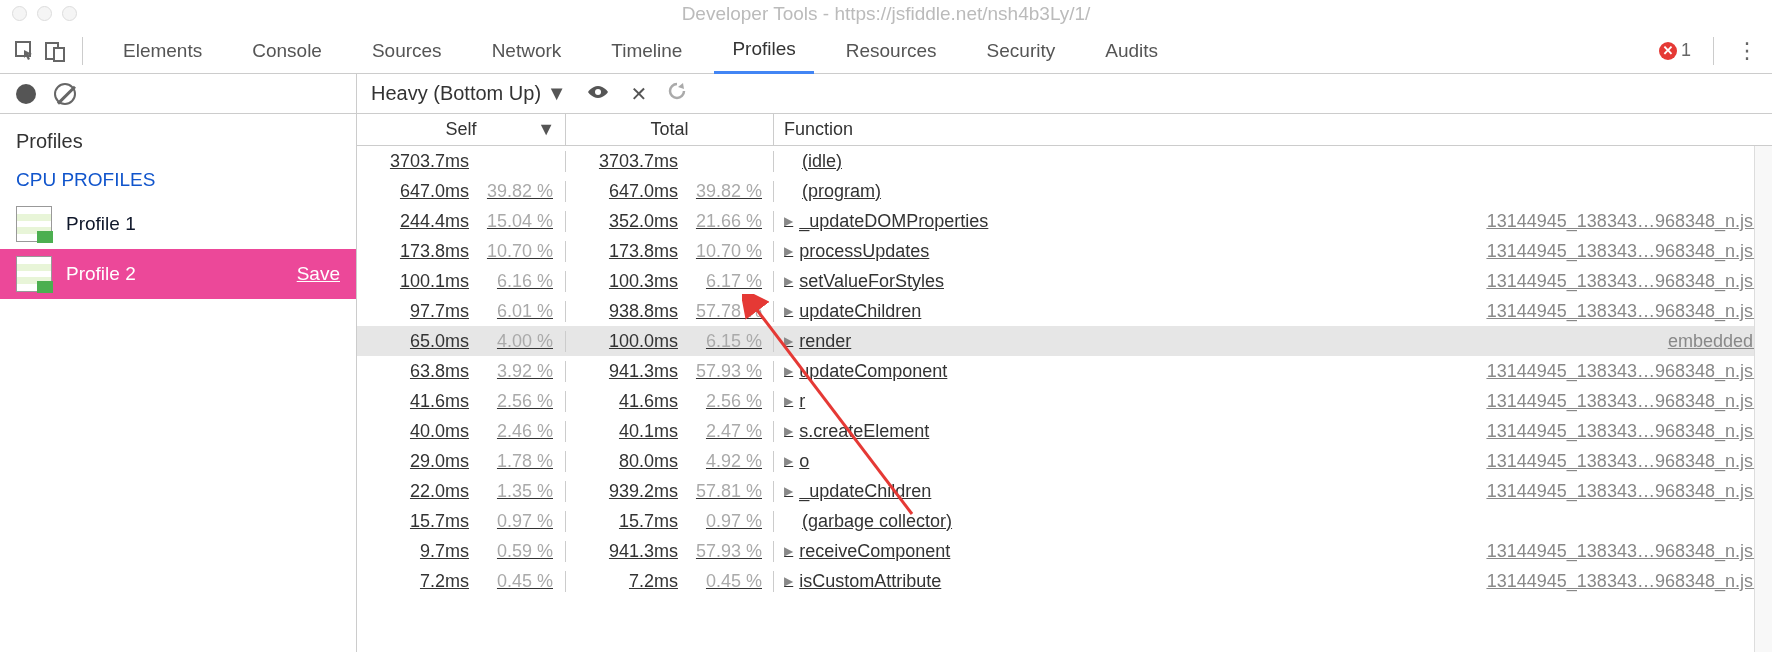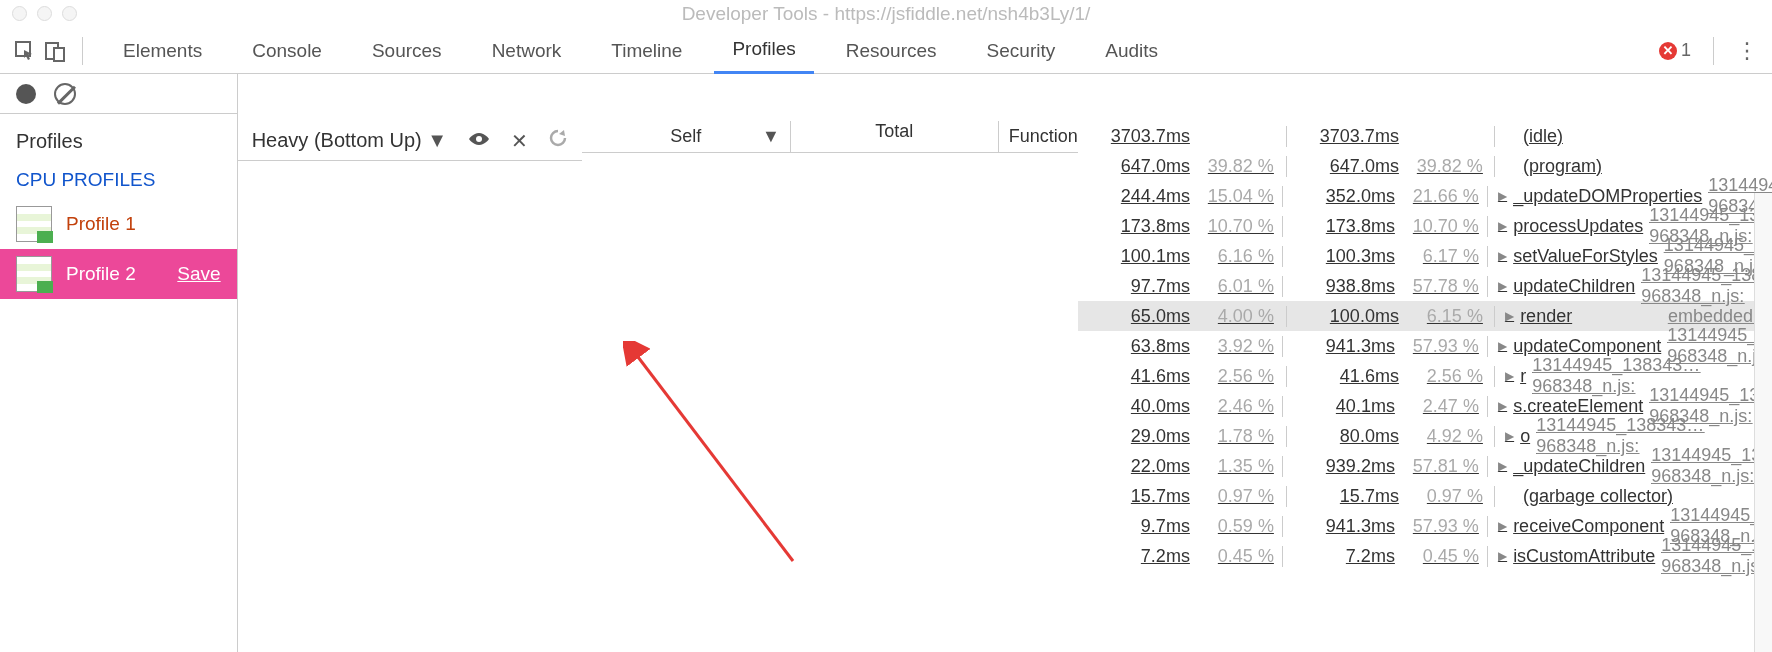--- a/index.html
+++ b/index.html
@@ -66,43 +66,43 @@
   border-bottom:1px solid #ccc;
   display:flex; align-items:center; gap:18px; padding:0 16px;
 }
 .rec-dot { width:20px;height:20px;border-radius:50%;background:#555; }
 .ban-icon { width:22px;height:22px;border:2.5px solid #666;border-radius:50%;position:relative; }
 .ban-icon::after{content:'';position:absolute;width:2.5px;height:24px;background:#666;top:-2px;left:9px;transform:rotate(45deg);}
 .sb-title { padding:16px 16px 8px; font-size:20px; color:#333; }
 .sb-section { padding:8px 16px; color:#1155cc; font-size:19px; }
 .profile-item {
   display:flex; align-items:center; padding:6px 16px; gap:14px;
-  height:50px; font-size:19px; color:#c2410c;
+  height:50px; font-size:19px; color:#0f172a;
 }
 .profile-item.selected { background:#ec4899; color:#fff; }
 .profile-icon {
   width:36px;height:36px;background:linear-gradient(#fff 0 20%, #e8f5d8 0 40%, #fff 0 60%, #e8f5d8 0 80%, #fff 0);
   border:1px solid #999; position:relative;
 }
 .profile-icon::after{content:'';position:absolute;right:-2px;bottom:-2px;width:16px;height:12px;background:#4caf50;color:#fff;font-size:9px;display:flex;align-items:center;justify-content:center;}
 .save-link { margin-left:auto; text-decoration:underline; color:#fff; }
 
-.main { flex:1; display:flex; flex-direction:row; position:relative;margin-top:47px; }
+.main { flex:1; display:flex; flex-direction:column; position:relative; }
 .main-toolbar {
   height:40px; border-bottom:1px solid #ccc;
   display:flex; align-items:center; padding:0 14px; gap:20px; font-size:20px; color:#333;
 }
 .dropdown-arrow { color:#555; }
 .eye-icon,.close-x,.reload-ic { color:#555; font-size:20px; }
 
 .table-head {
   height:32px; border-bottom:1px solid #ccc; display:flex; font-size:18px; color:#333;
 }
 .col-self { width:209px; border-right:1px solid #ccc; display:flex;align-items:center;justify-content:center;position:relative; }
-.col-total { width:208px; border-right:1px solid #ccc; display:flex;align-items:flex-start;justify-content:center; }
+.col-total { width:208px; border-right:1px solid #ccc; display:flex;align-items:center;justify-content:center; }
 .col-fn { flex:1; display:flex;align-items:center;padding-left:10px; }
 .sort-tri { position:absolute; right:10px; color:#555; }
 
 .rows { flex:1; overflow-y:auto; }
 .row { height:30px; display:flex; align-items:center; font-size:18px;text-decoration:underline; }
 .row.highlight { background:#e6e6e6; }
 .c-self { width:209px; border-right:1px solid #ccc; display:flex; align-items:center; }
 .c-total { width:208px; border-right:1px solid #ccc; display:flex; align-items:center; }
 .ms { width:118px; text-align:right; padding-right:6px; }
 .pct { width:86px; text-align:right; color:#aaa; padding-right:8px; }

